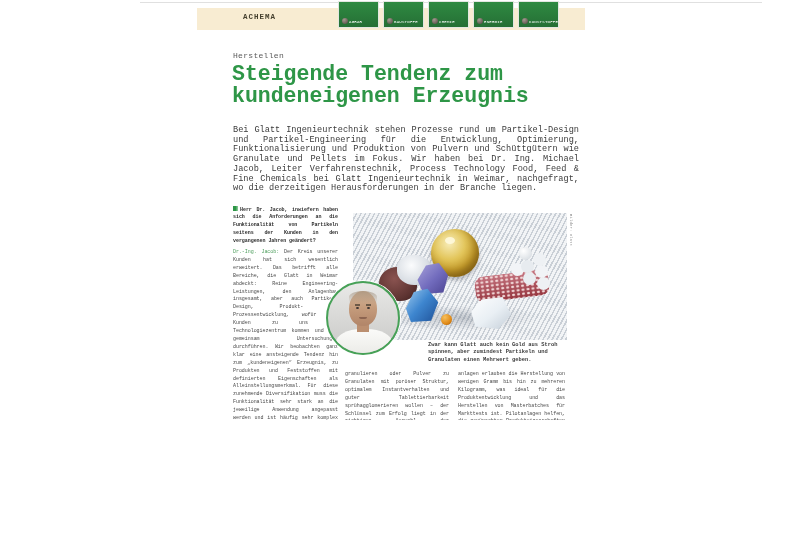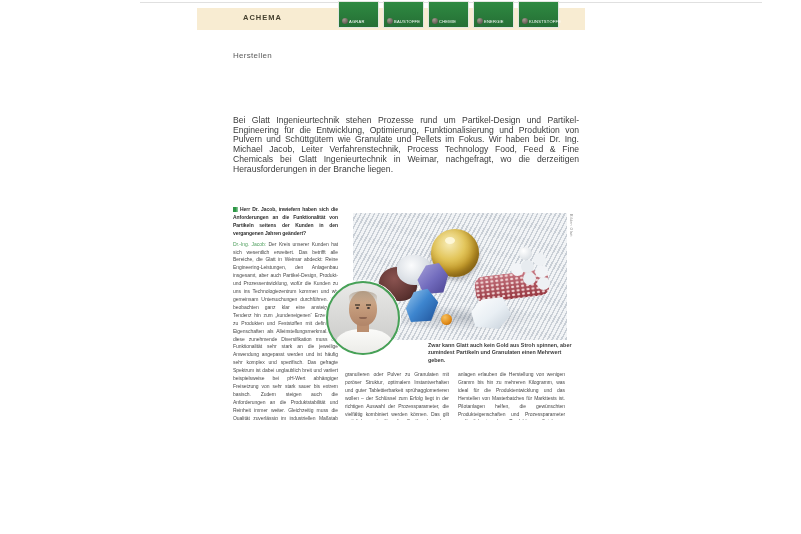--- a/index.html
+++ b/index.html
@@ -1,17 +1,17 @@
 <!DOCTYPE html>
 <html><head>
 <meta charset="utf-8">
 <style>
   html,body{margin:0;padding:0;background:#ffffff;}
   #stage{position:relative;width:801px;height:420px;background:#fff;overflow:hidden;
-         font-family:Liberation Sans, sans-serif;color:#444;}
+         font-family:Liberation Mono, monospace;color:#444;}
   .abs{position:absolute;}
 
   
   .top-hairline{left:140px;top:2px;width:622px;height:1px;background:#e0e0e0;}
   .bottom-shadow{left:140px;top:528px;width:622px;height:6px;background:#d6d6d6;}
 
   
   .cream-band{left:197px;top:8px;width:388px;height:22px;background:#f8ecd2;}
   .achema{left:243px;top:13px;font-size:7.5px;font-weight:bold;letter-spacing:1px;color:#45402f;}
   .tab{top:1px;width:41px;height:27px;background:linear-gradient(180deg,#2f8a42,#256f35);
@@ -19,21 +19,21 @@
        padding:0 0 3px 3px;cursor:pointer;}
   .tab-dot{width:6px;height:6px;border-radius:50%;flex:0 0 auto;
            background:radial-gradient(circle at 35% 30%,#a49a90,#4c453e);}
   .tab-label{font-size:6px;transform:scale(.68);transform-origin:left bottom;
              color:#fff;white-space:nowrap;letter-spacing:.3px;margin-left:1px;}
 
   
   .kicker{left:233px;top:51px;font-size:8px;color:#5a5a5a;letter-spacing:.3px;}
   .title{left:232px;top:63px;width:360px;font-size:21.5px;line-height:22px;
          font-weight:bold;color:#2e9647;}
-  .intro{left:233px;top:116px;width:346px;font-size:8.6px;line-height:9.7px;
+  .intro{left:233px;top:126px;width:346px;font-size:8.6px;line-height:9.7px;
          color:#3b3b3b;text-align:justify;}
 
   .bodycol{font-size:5px;line-height:7.9px;letter-spacing:-.05px;color:#4a4a4a;
            text-align:justify;overflow:hidden;}
   .col1{left:233px;top:206px;width:105px;height:302px;}
   .col2{left:345px;top:371px;width:104px;height:136px;}
   .col3{left:458px;top:371px;width:107px;height:140px;}
   .bodycol p{margin:0 0 3px 0;}
   .question{font-weight:bold;color:#2e2e2e;}
   .qmark{display:inline-block;width:5px;height:5px;background:#2e9647;margin-right:2px;
@@ -124,20 +124,24 @@
   <div class="abs tab" style="left:473px">
     <span class="tab-dot"></span>
     <span class="tab-label">ENERGIE</span>
   </div>
   <div class="abs tab" style="left:518px">
     <span class="tab-dot"></span>
     <span class="tab-label">KUNSTSTOFFE</span>
   </div>
 
   <div class="abs kicker">Herstellen</div>
+  <div class="abs title">
+    <div>Steigende Tendenz zum</div>
+    <div>kundeneigenen Erzeugnis</div>
+  </div>
   <div class="abs intro">Bei Glatt Ingenieurtechnik stehen Prozesse rund um Partikel-Design und Partikel-Engineering für die Entwicklung, Optimierung, Funktionalisierung und Produktion von Pulvern und Schüttgütern wie Granulate und Pellets im Fokus. Wir haben bei Dr. Ing. Michael Jacob, Leiter Verfahrenstechnik, Process Technology Food, Feed &amp; Fine Chemicals bei Glatt Ingenieurtechnik in Weimar, nachgefragt, wo die derzeitigen Herausforderungen in der Branche liegen.</div>
 
   <div class="abs bodycol col1">
     <p class="question"><span class="qmark"></span><span>Herr Dr. Jacob, inwiefern haben sich die Anforderungen an die Funktionalität von Partikeln seitens der Kunden in den vergangenen Jahren geändert?</span></p>
     <p><span class="speaker">Dr.-Ing. Jacob:</span> <span>Der Kreis unserer Kunden hat sich wesentlich erweitert. Das betrifft alle Bereiche, die Glatt in Weimar abdeckt: Reine Engineering-Leistungen, den Anlagenbau insgesamt, aber auch Partikel-Design, Produkt- und Prozessentwicklung, wofür die Kunden zu uns ins Technologiezentrum kommen und wir gemeinsam Untersuchungen durchführen. Wir beobachten ganz klar eine ansteigende Tendenz hin zum „kundeneigenen“ Erzeugnis, zu Produkten und Feststoffen mit definierten Eigenschaften als Alleinstellungsmerkmal. Für diese zunehmende Diversifikation muss die Funktionalität sehr stark an die jeweilige Anwendung angepasst werden und ist häufig sehr komplex und spezifisch. Das gefragte Spektrum ist dabei unglaublich breit und variiert beispielsweise bei pH-Wert abhängiger Freisetzung von sehr stark sauer bis extrem basisch. Zudem steigen auch die Anforderungen an die Produktstabilität und Reinheit immer weiter. Gleichzeitig muss die Qualität zuverlässig im industriellen Maßstab reproduziert werden können. In all diesen Bereichen verlassen sich die Hersteller gerne auf unsere Expertise in der Prozessentwicklung und Funktionalisierung von Partikeln.</span></p>
     <p class="question"><span class="qmark"></span><span>Welche verfahrenstechnischen Möglichkeiten zur Gestaltung bieten sich heute?</span></p>
     <p><span class="speaker">Dr.-Ing. Jacob:</span> <span>Ganz gleich, ob Sie Flüssigkeiten zu staubfreien, kompakten Granulaten mit hoher Partikel- und Schüttdichte sprüh-</span></p>
   </div>
 
   <div class="abs photo">

